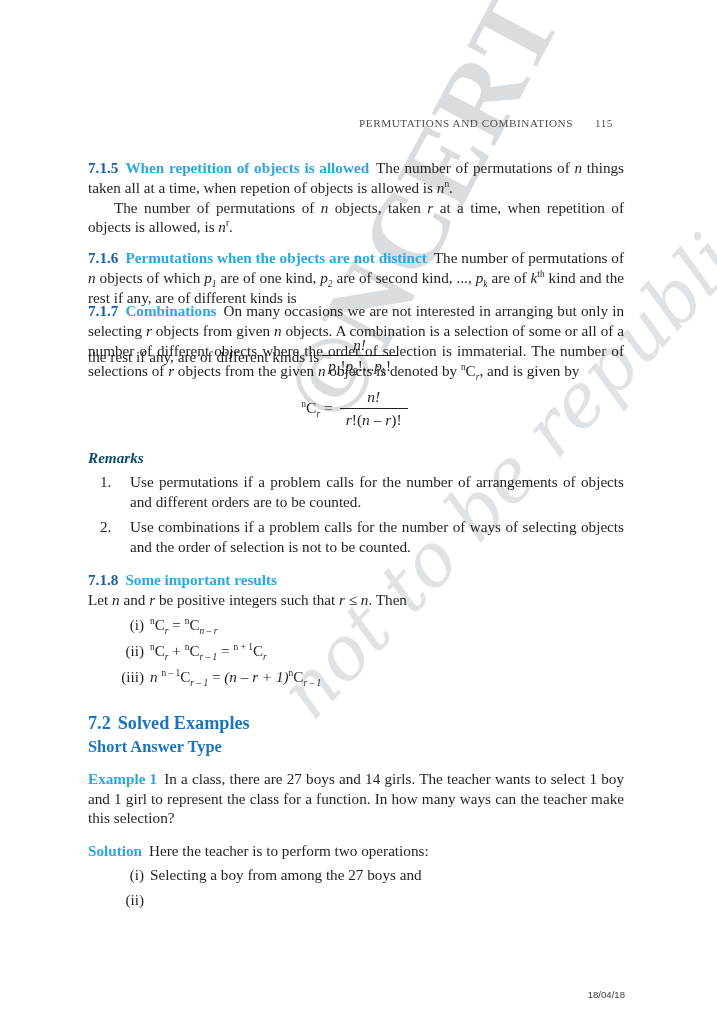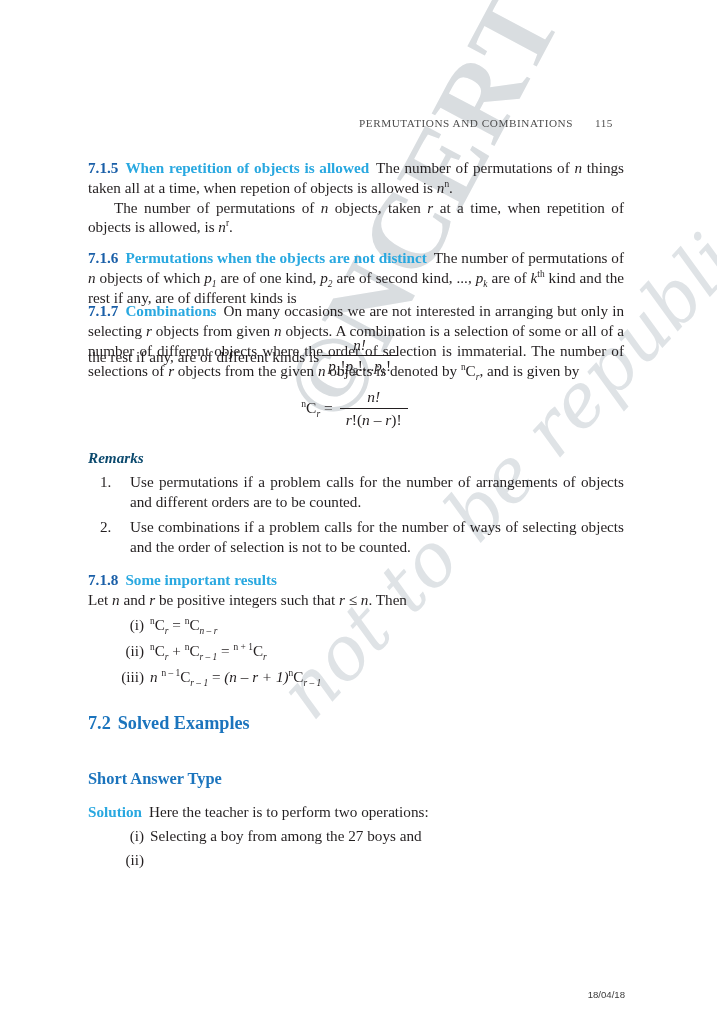--- a/index.html
+++ b/index.html
@@ -181,21 +181,21 @@
   .h2-solved {
     font-weight: bold;
     color: #1b74bd;
     font-size: 18.2px;
     margin-top: 24px;
   }
   .h3-short {
     font-weight: bold;
     color: #1b74bd;
     font-size: 16.4px;
-    margin-top: 32px;
+    margin-top: 0;
   }
   .lbl-example {
     font-weight: bold;
     color: #29a8e0;
   }
   .lbl-solution {
     font-weight: bold;
     color: #29a8e0;
   }
   .para-example { margin-top: 12px; text-align: justify; }
@@ -318,20 +318,23 @@
           <i class="v">(n – r + 1)</i><sup class="sm">n</sup><span>C</span><sub class="sm">r – 1</sub>
         </li>
       </ul>
 
       <p class="h2-solved">
         <span>7.2</span><span class="sp-after"></span><span>Solved Examples</span>
       </p>
 
       <p class="h3-short">Short Answer Type</p>
 
+      <p class="para-example">
+        <span class="lbl-example">Example 1</span><span class="sp-after"></span><span>In a class, there are 27 boys and 14 girls. The teacher wants to select 1 boy and 1 girl to represent the class for a function. In how many ways can the teacher make this selection?</span>
+      </p>
 
       <p class="para-solution">
         <span class="lbl-solution">Solution</span><span class="sp-after"></span><span>Here the teacher is to perform two operations:</span>
       </p>
 
       <ul class="solsteps">
         <li>
           <span class="mk">(i)</span>
           <span>Selecting a boy from among the 27 boys and</span>
         </li>

